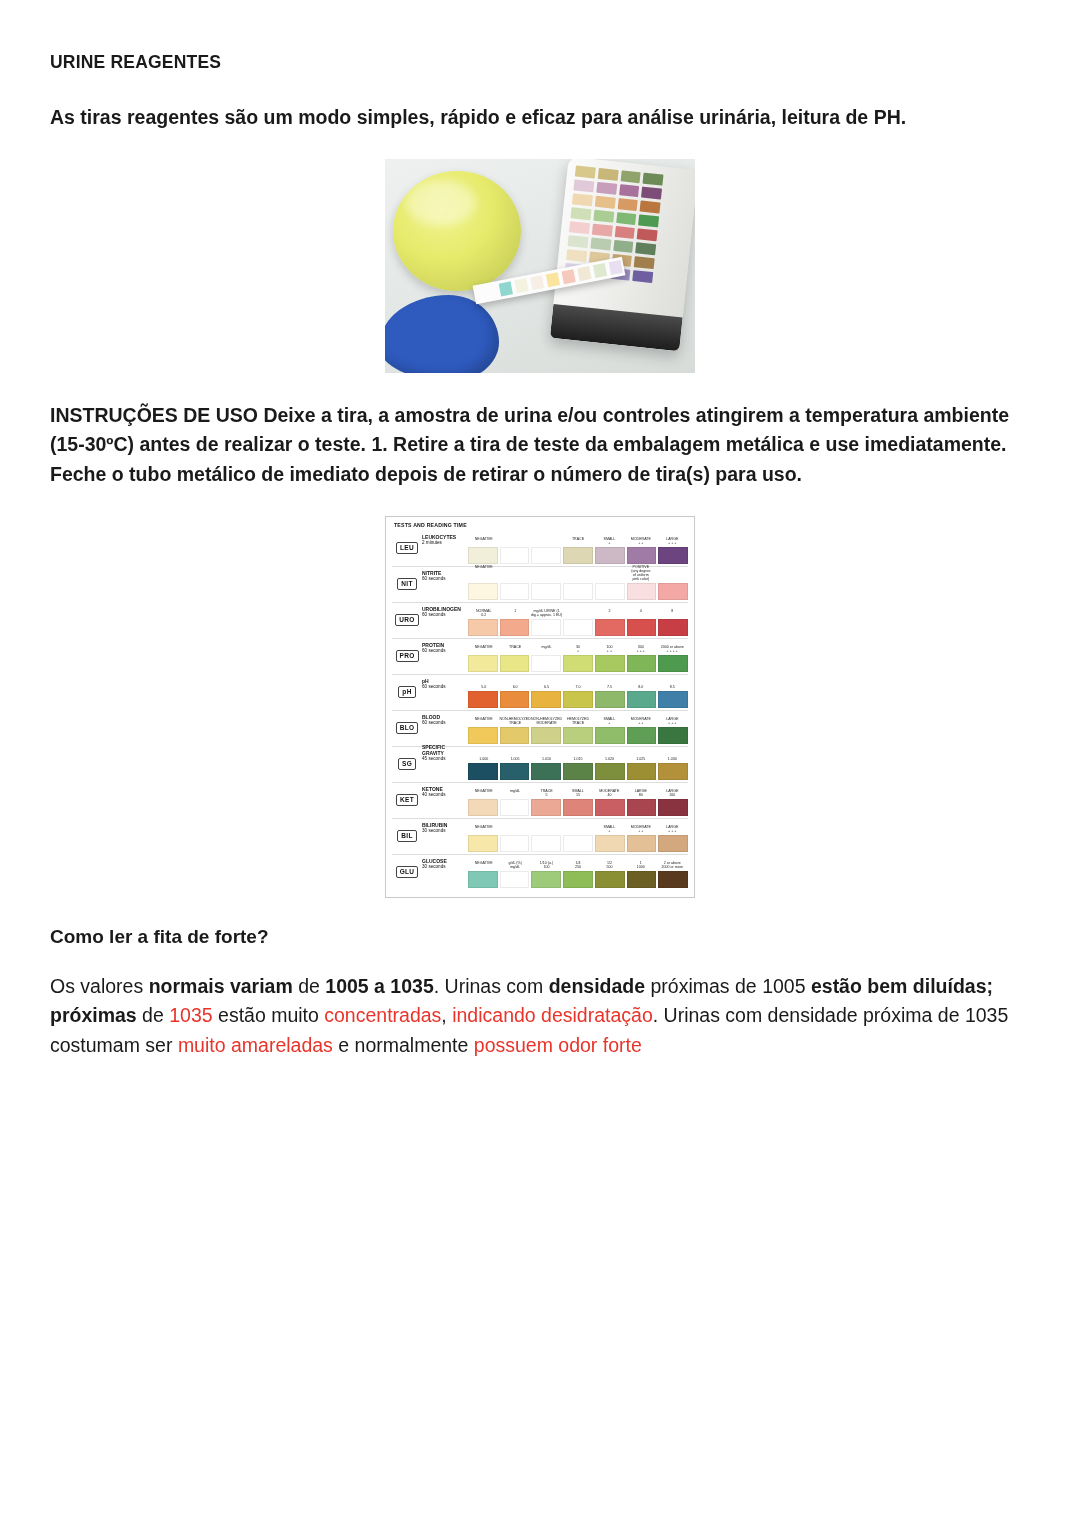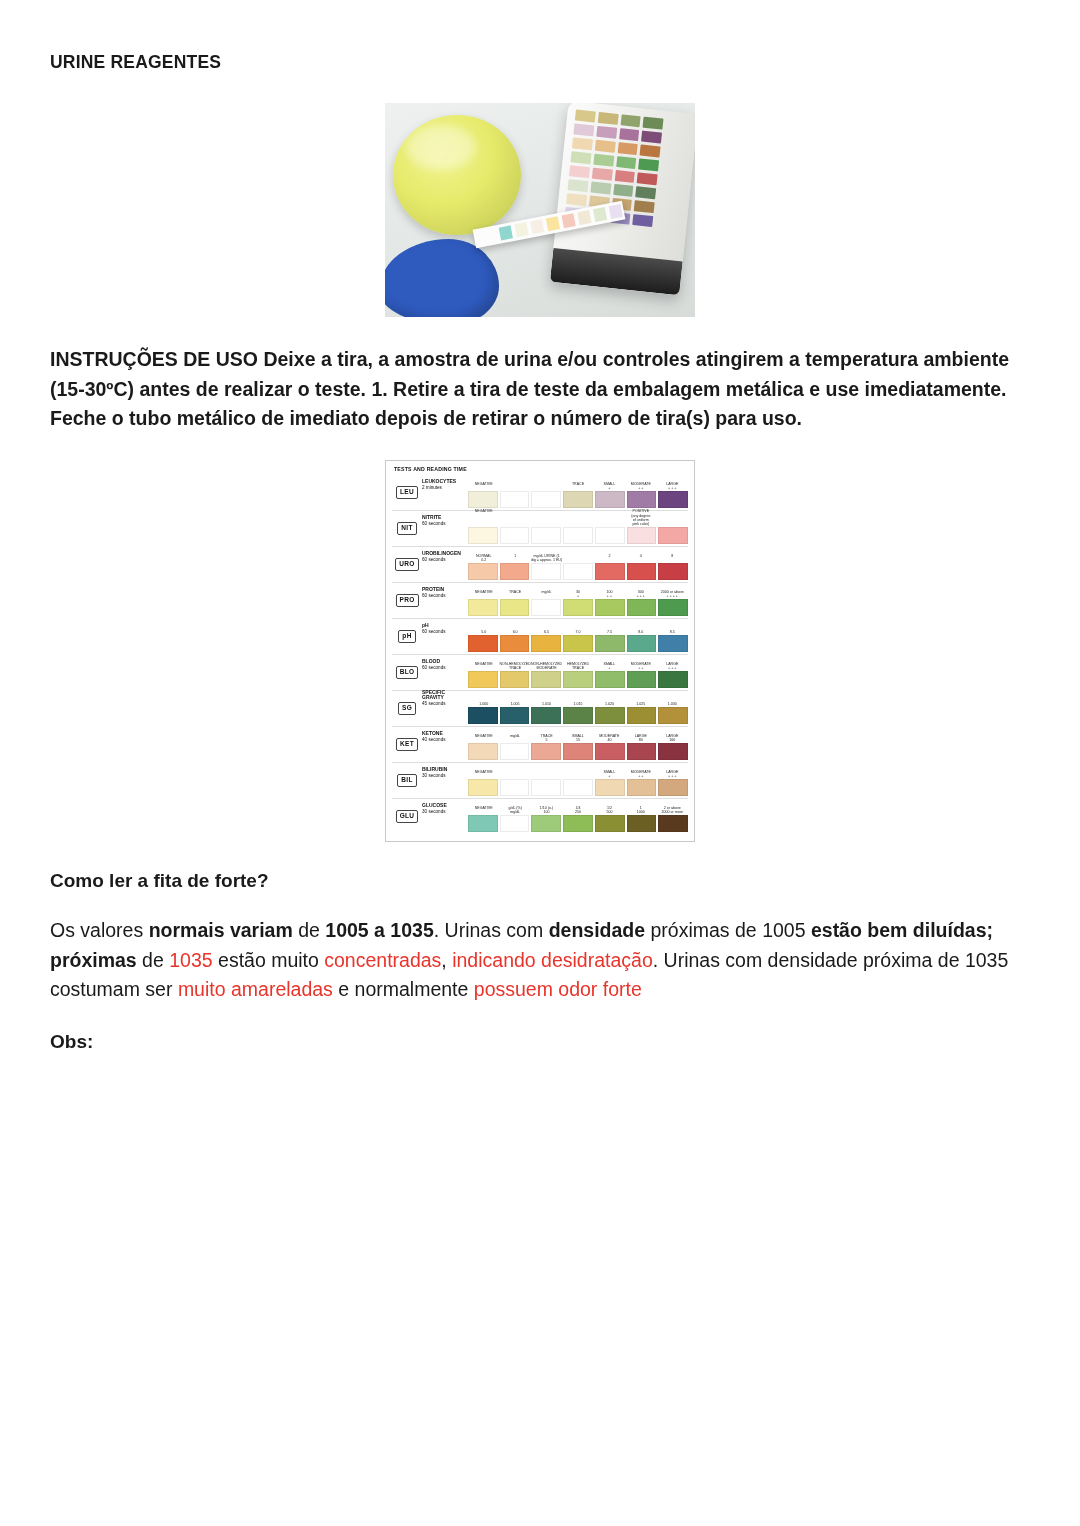--- a/index.html
+++ b/index.html
@@ -244,20 +244,21 @@
     flex: 0 0 8px;
   }
 </style>
 </head>
 <body>
 
 <div class="page">
 
   <div class="heading">URINE REAGENTES</div>
 
+  <div class="para bold">As tiras reagentes são um modo simples, rápido e eficaz para análise urinária, leitura de PH.</div>
 
   <div class="figure">
     <div class="photo">
       <div class="petri"></div>
       <div class="glove"></div>
       <div class="bottle">
         <div class="swatch-grid">
             <i style="background: rgb(216, 201, 138);"></i>
             <i style="background: rgb(201, 183, 122);"></i>
             <i style="background: rgb(143, 163, 107);"></i>
@@ -628,16 +629,15 @@
   </div>
 
   <div class="sub-heading">Como ler a fita de forte?</div>
 
   <div class="para normal">
     <span>Os valores </span><b>normais variam</b><span> de </span><b>1005 a 1035</b><span>. Urinas com </span><b>densidade</b><span> próximas de 1005 </span><b>estão bem diluídas; próximas</b><span> de </span><span class="red">1035</span><span> estão muito </span><span class="red">concentradas</span><span>, </span><span class="red">indicando desidratação</span><span>. Urinas com densidade próxima de 1035 costumam ser </span><span class="red">muito amareladas</span><span> e normalmente </span><span class="red">possuem odor forte</span>
   </div>
 
 
 
-  <div class="sub-heading">Obs:</div>
 
 
 </div>
 
 </body></html>

